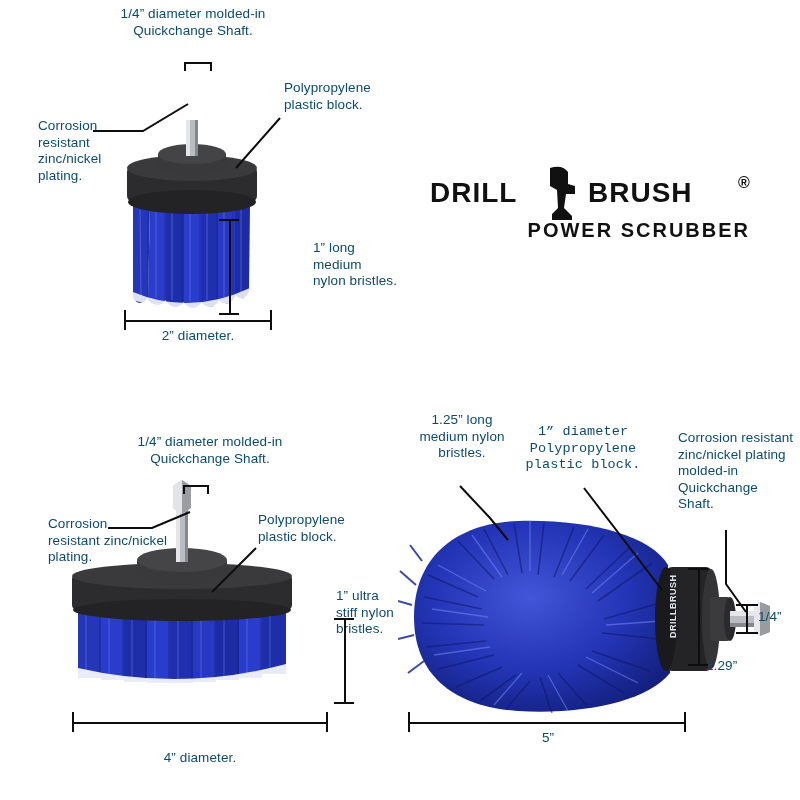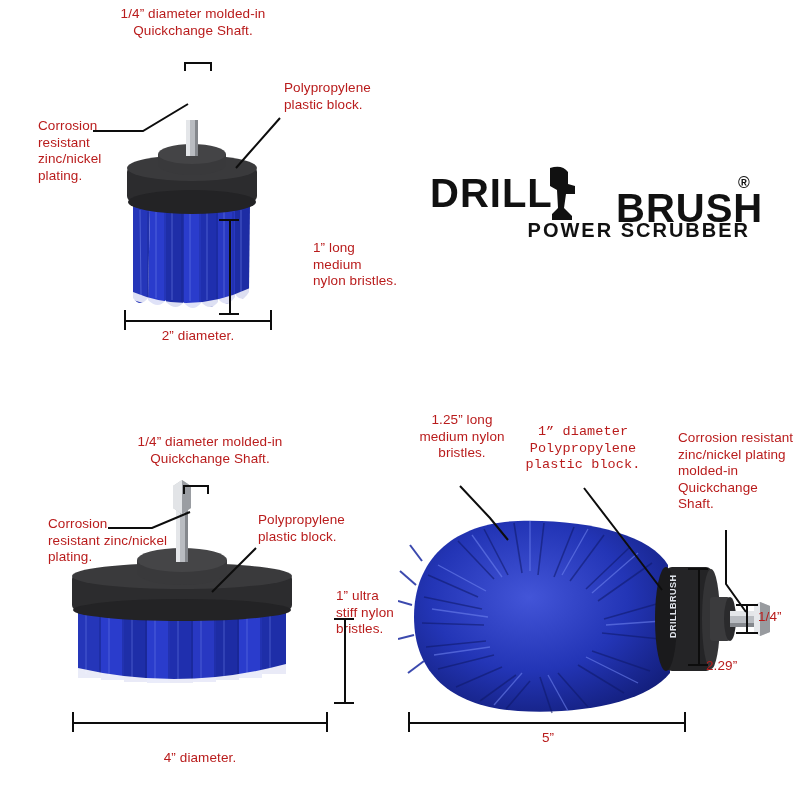--- a/index.html
+++ b/index.html
@@ -18,21 +18,21 @@
   .stage {
     position: absolute;
     left: 0; top: 0;
     width: 800px;
     height: 800px;
   }
   .lbl {
     position: absolute;
     font-size: 13.5px;
     line-height: 16.5px;
-    color: #b91c1c;
+    color: #0c4a6e;
     white-space: pre-line;
     letter-spacing: 0.1px;
   }
   .lbl.c { text-align: center; }
   .lbl.l { text-align: left; }
   .vline {
     position: absolute;
     background: #0d0d0d;
     width: 2px;
   }
@@ -42,21 +42,21 @@
     height: 2px;
   }
 
   .logo-wrap {
     position: absolute;
     color: #111;
   }
   .logo-main {
     font-family: "Liberation Sans", sans-serif;
     font-weight: bold;
-    font-size: 40px;
+    font-size: 28px;
     letter-spacing: 1px;
     line-height: 42px;
   }
   .logo-sub {
     font-family: "Liberation Sans", sans-serif;
     font-weight: bold;
     font-size: 20px;
     letter-spacing: 2.0px;
     text-align: right;
     line-height: 16px;
@@ -166,21 +166,21 @@
     <div class="lbl c" style="left:118px; top:328px; width:160px;">2” diameter.</div>
   </div>
 
   <div class="logo-wrap" style="left:430px; top:172px; width:340px;">
     <div style="position:relative; height:48px;">
       <span class="logo-main" style="position:absolute; left:0; top:0;">DRILL</span>
 
       <svg width="40" height="58" style="position:absolute; left:112px; top:-8px;">
         <path d="M8 4 Q20 0 26 8 L26 20 L33 22 L33 30 L24 30 L22 44 L30 52 L30 56 L10 56 L10 50 L16 44 L15 26 L8 22 Z" fill="#111111"></path>
       </svg>
-      <span class="logo-main" style="position:absolute; left:158px; top:15px;margin-left:28px;">BRUSH</span>
+      <span class="logo-main" style="position:absolute; left:158px; top:0;">BRUSH</span>
       <span class="logo-reg" style="position:absolute; left:308px; top:2px; font-weight:bold; font-size:16px;">®</span>
     </div>
     <div class="logo-sub" style="width:320px; margin-top:2px;">POWER SCRUBBER</div>
   </div>
 
   <div>
 
     <svg width="340" height="280" style="position:absolute;left:50px;top:470px;">
 
       <g>

